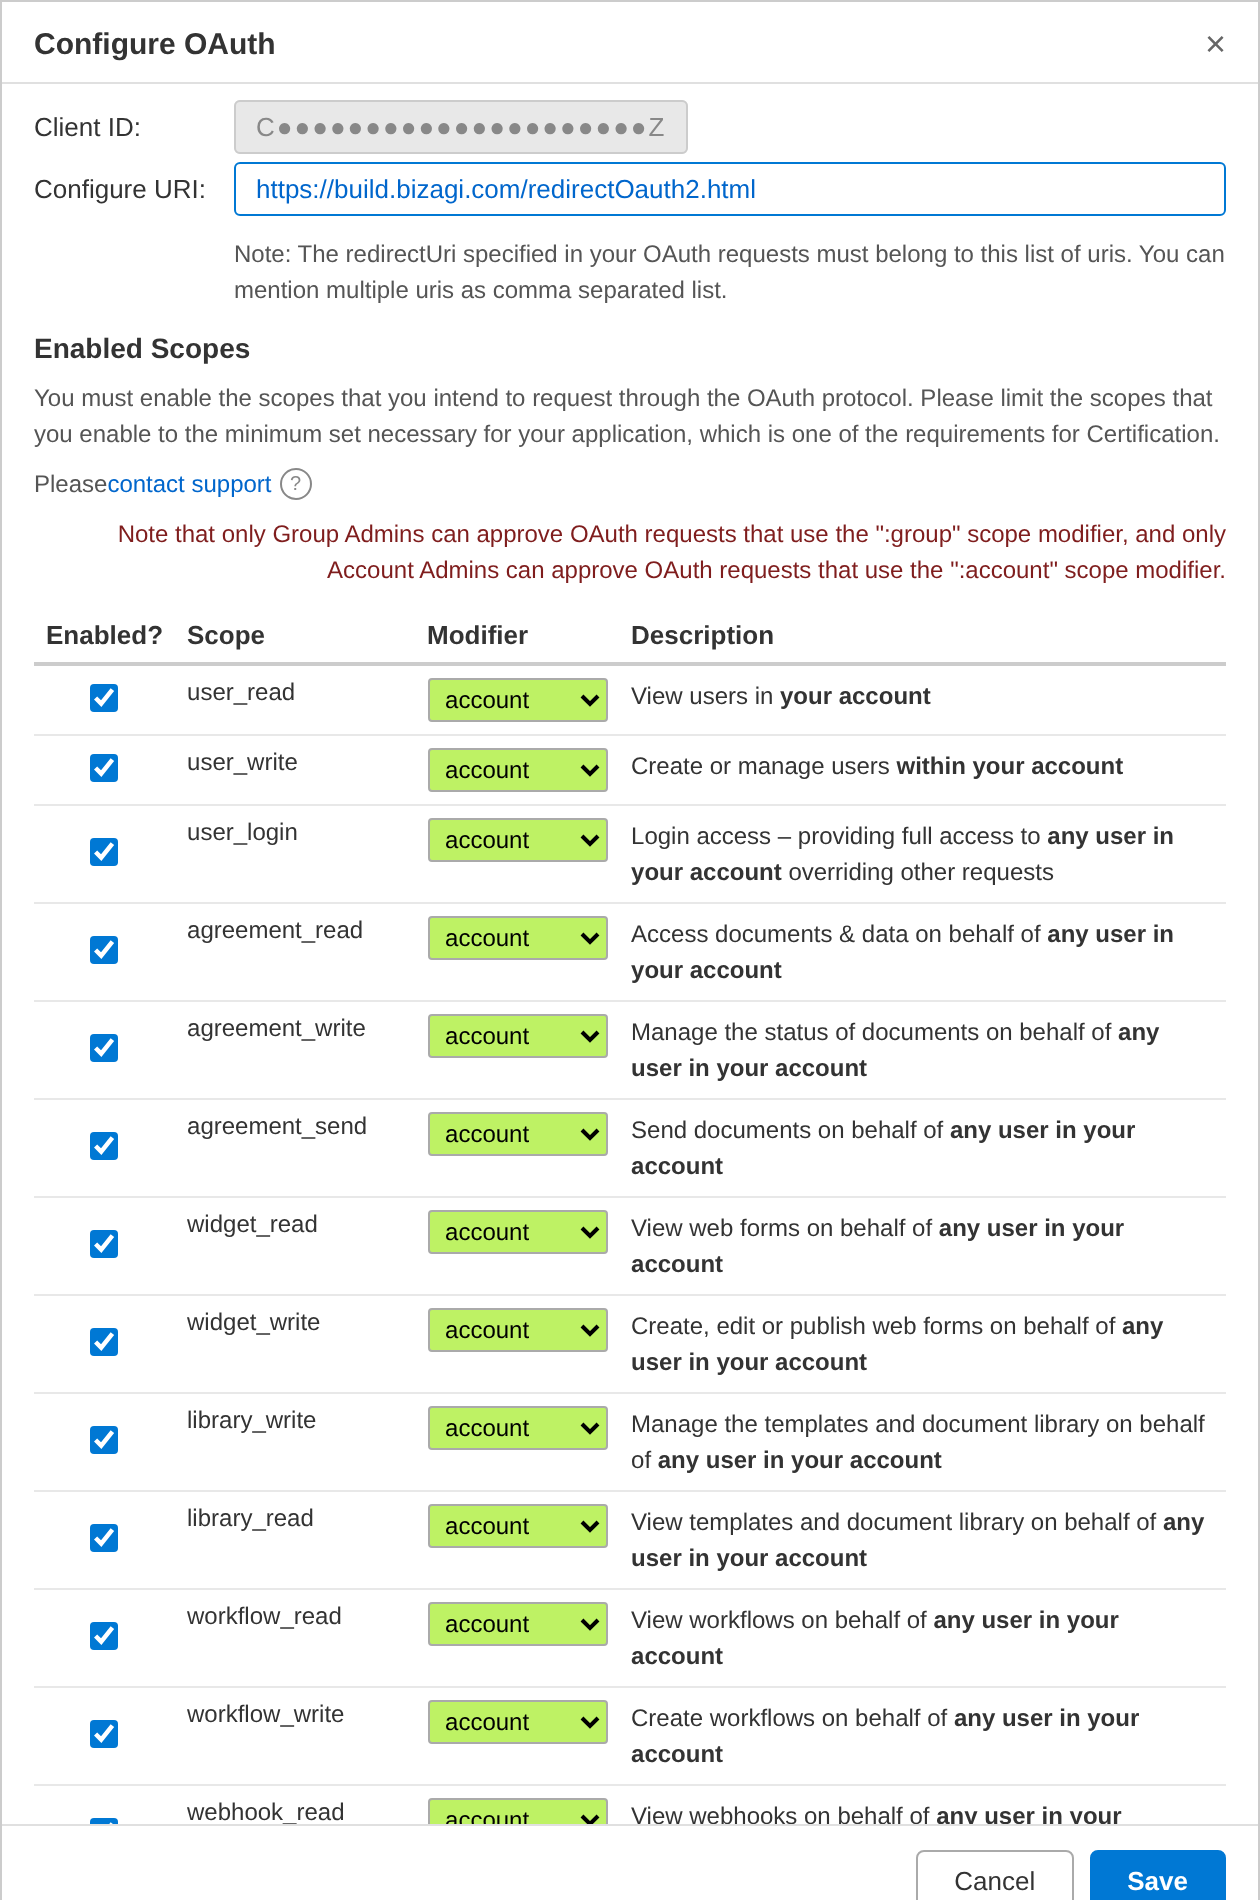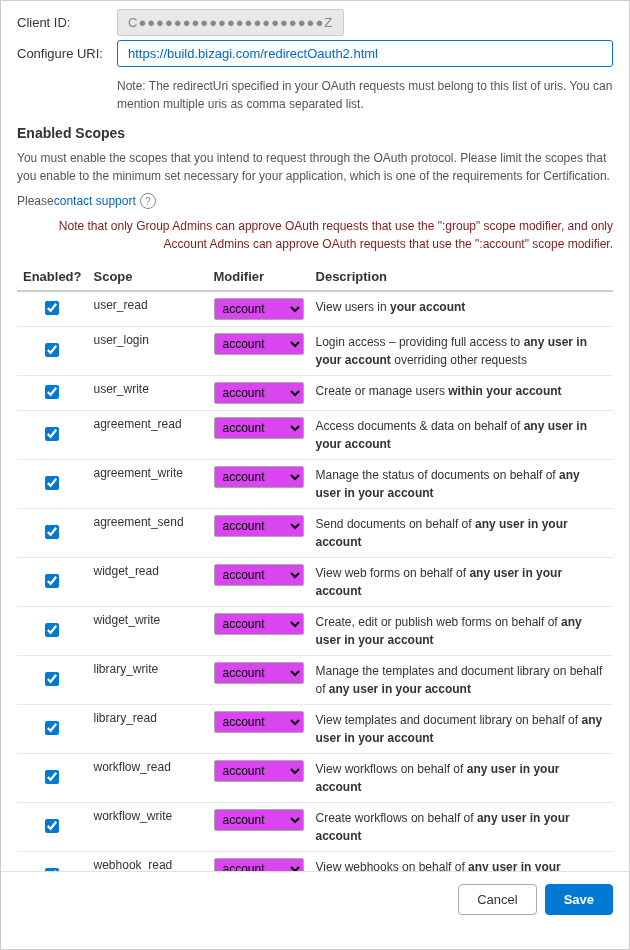--- a/index.html
+++ b/index.html
@@ -167,21 +167,21 @@
       width: 14px;
       height: 14px;
       accent-color: #0078d4;
     }
     .scope-select {
       width: 90px;
       font-size: 12px;
       padding: 2px 4px;
       border: 1px solid #aaa;
       border-radius: 2px;
-      background: #d946ef;
+      background: #bef264;
       appearance: auto;
     }
     .desc-text {
       font-size: 12px;
       color: #333;
       line-height: 1.5;
     }
     .desc-text strong {
       font-weight: 600;
     }
@@ -216,20 +216,24 @@
       font-size: 13px;
       cursor: pointer;
       color: #fff;
       font-weight: 600;
     }
   </style>
 </head>
 <body>
 
 <div class="dialog">
+  <div class="dialog-header">
+    <span class="dialog-title">Configure OAuth</span>
+    <button class="close-btn">×</button>
+  </div>
 
   <div class="dialog-body">
 
     <div class="field-row">
       <span class="field-label">Client ID:</span>
       <div class="field-value">
         <span class="client-id-value">C●●●●●●●●●●●●●●●●●●●●●Z</span>
       </div>
     </div>
 
@@ -265,29 +269,29 @@
       </thead>
       <tbody id="scopes-tbody">
       <tr>
             <td class="enabled-col"><input type="checkbox" class="scope-checkbox" checked="" style=""></td>
             <td><span class="scope-name">user_read</span></td>
             <td><select class="scope-select"><option value="account">account</option><option value="group">group</option><option value="user">user</option></select></td>
             <td><span class="desc-text">View users in <strong>your account</strong></span></td>
           </tr>
           <tr>
             <td class="enabled-col"><input type="checkbox" class="scope-checkbox" checked="" style=""></td>
+            <td><span class="scope-name">user_write</span></td>
+            <td><select class="scope-select"><option value="account">account</option><option value="group">group</option><option value="user">user</option></select></td>
+            <td><span class="desc-text">Create or manage users <strong>within your account</strong></span></td>
+          </tr>
+          <tr>
+            <td class="enabled-col"><input type="checkbox" class="scope-checkbox" checked="" style=""></td>
             <td><span class="scope-name">user_login</span></td>
             <td><select class="scope-select"><option value="account">account</option><option value="group">group</option><option value="user">user</option></select></td>
             <td><span class="desc-text">Login access – providing full access to <strong>any user in your account</strong> overriding other requests</span></td>
-          </tr>
-          <tr>
-            <td class="enabled-col"><input type="checkbox" class="scope-checkbox" checked="" style=""></td>
-            <td><span class="scope-name">user_write</span></td>
-            <td><select class="scope-select"><option value="account">account</option><option value="group">group</option><option value="user">user</option></select></td>
-            <td><span class="desc-text">Create or manage users <strong>within your account</strong></span></td>
           </tr>
           <tr>
             <td class="enabled-col"><input type="checkbox" class="scope-checkbox" checked="" style=""></td>
             <td><span class="scope-name">agreement_read</span></td>
             <td><select class="scope-select"><option value="account">account</option><option value="group">group</option><option value="user">user</option></select></td>
             <td><span class="desc-text">Access documents &amp; data on behalf of <strong>any user in your account</strong></span></td>
           </tr>
           <tr>
             <td class="enabled-col"><input type="checkbox" class="scope-checkbox" checked="" style=""></td>
             <td><span class="scope-name">agreement_write</span></td>

